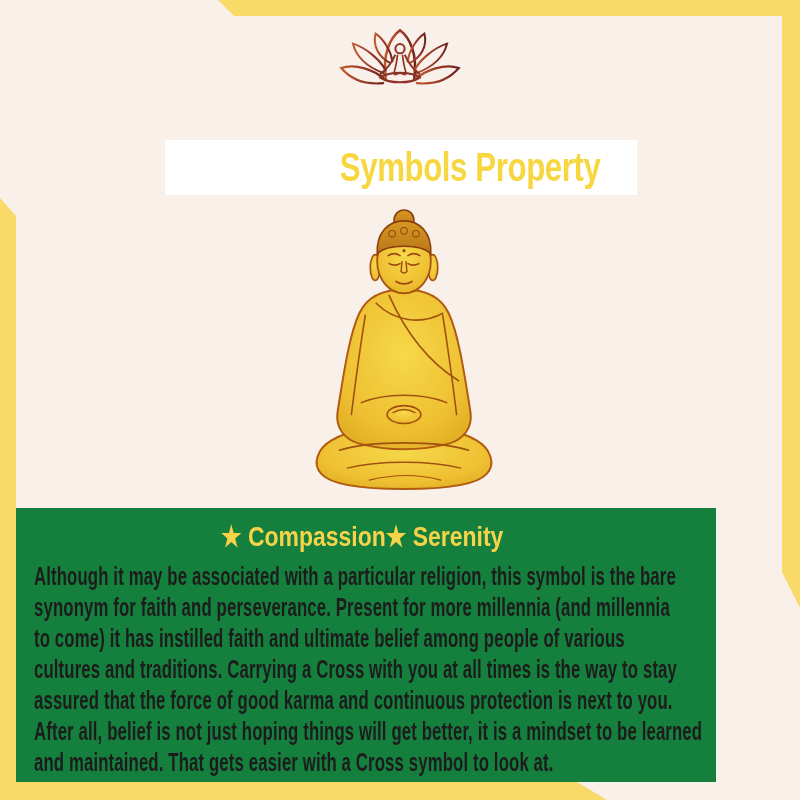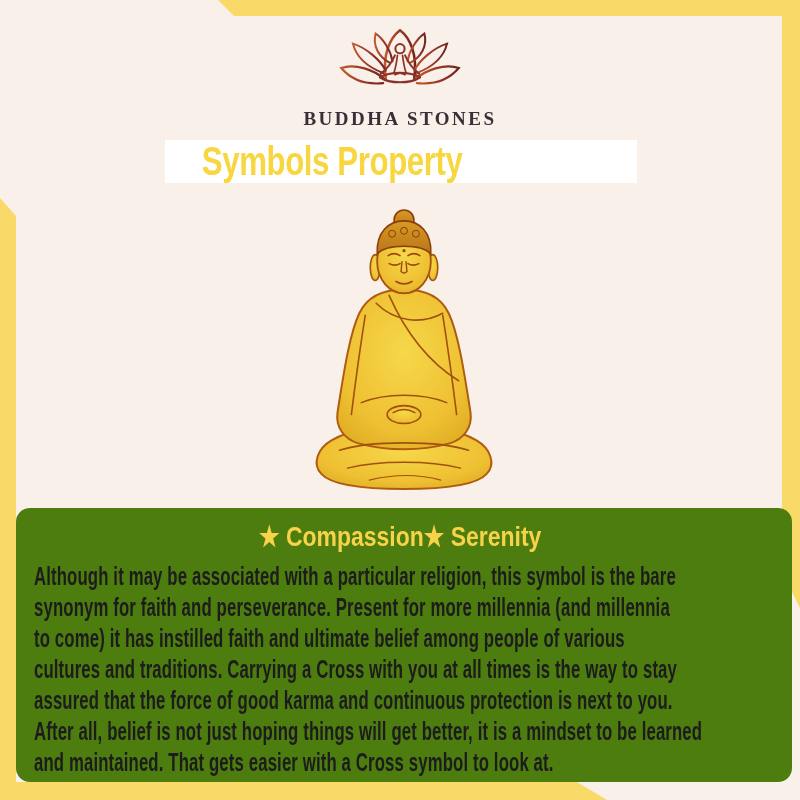--- a/index.html
+++ b/index.html
@@ -43,25 +43,25 @@
     font-size: 19px;
     font-weight: 600;
     letter-spacing: 2.5px;
     color: #383037;
   }
 
   
   .title-bar {
     position: absolute;
     left: 165px; top: 140px;
-    width: 472px; height: 43px;
+    width: 472px; height: 55px;
     background: #ffffff;
     display: flex;
     align-items: center;
-    justify-content: flex-start;
+    justify-content: flex-end;
   }
   .title-text {
     display: inline-block;
     font-size: 40px;
     font-weight: bold;
     color: #f8d640;
     letter-spacing: -0.5px;
     transform: scaleX(0.78);
     transform-origin: center center;
     white-space: nowrap;
@@ -93,23 +93,22 @@
     letter-spacing: 0.5px;
     transform: scaleX(0.88);
     transform-origin: left center;
     white-space: nowrap;
   }
 
   
   .content {
     position: absolute;
     left: 16px; top: 508px;
-    width: 776px; height: 274px;
-    background: #4d7c0f;
-    border-radius: 14px;
+    width: 700px; height: 274px;
+    background: #15803d;
   }
   .tagline {
     position: absolute;
     top: 12px; left: 0; right: 8px;
     text-align: center;
     font-size: 28px;
     font-weight: bold;
     color: #f6d348;
     white-space: nowrap;
   }
@@ -165,21 +164,20 @@
 
       <circle cx="80" cy="27" r="5.5" stroke="#8c3326" stroke-width="2.4"></circle>
       <path d="M74,35 C70,44 65,51 57,57" stroke="#8c3326" stroke-width="2.4" stroke-linecap="round"></path>
       <path d="M86,35 C90,44 95,51 103,57" stroke="#8c3326" stroke-width="2.4" stroke-linecap="round"></path>
       <path d="M77,35 C76,43 75,49 73,55" stroke="#8c3326" stroke-width="2" stroke-linecap="round"></path>
       <path d="M83,35 C84,43 85,49 87,55" stroke="#8c3326" stroke-width="2" stroke-linecap="round"></path>
       <path d="M56,61 C68,54 92,54 104,61 C92,69 68,69 56,61 Z" stroke="#8c3326" stroke-width="2.6" stroke-linejoin="round"></path>
       <path d="M74,58 Q80,54 86,58" stroke="#8c3326" stroke-width="2" stroke-linecap="round"></path>
     </svg>
   </div>
-  <div class="brand-name">BUDDHA STONES</div>
 
   <div class="title-bar">
     <span class="title-text">Symbols Property</span>
   </div>
 
   <div class="statue-wrap">
     <svg width="212" height="288" viewBox="0 0 210 290" fill="none" xmlns="http://www.w3.org/2000/svg">
       <defs>
         <radialGradient id="goldGrad" cx="0.5" cy="0.4" r="0.8">
           <stop offset="0" stop-color="#f6d84a"></stop>

